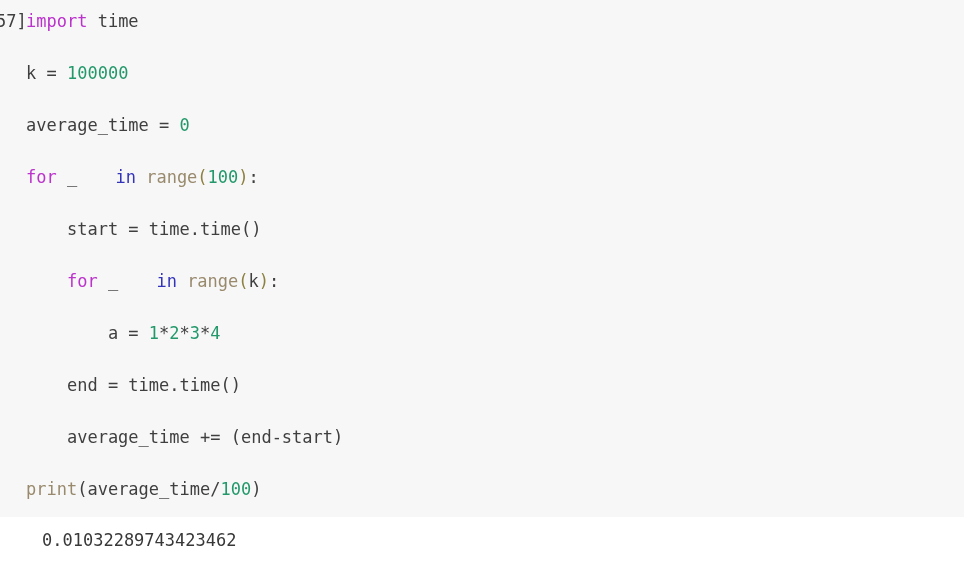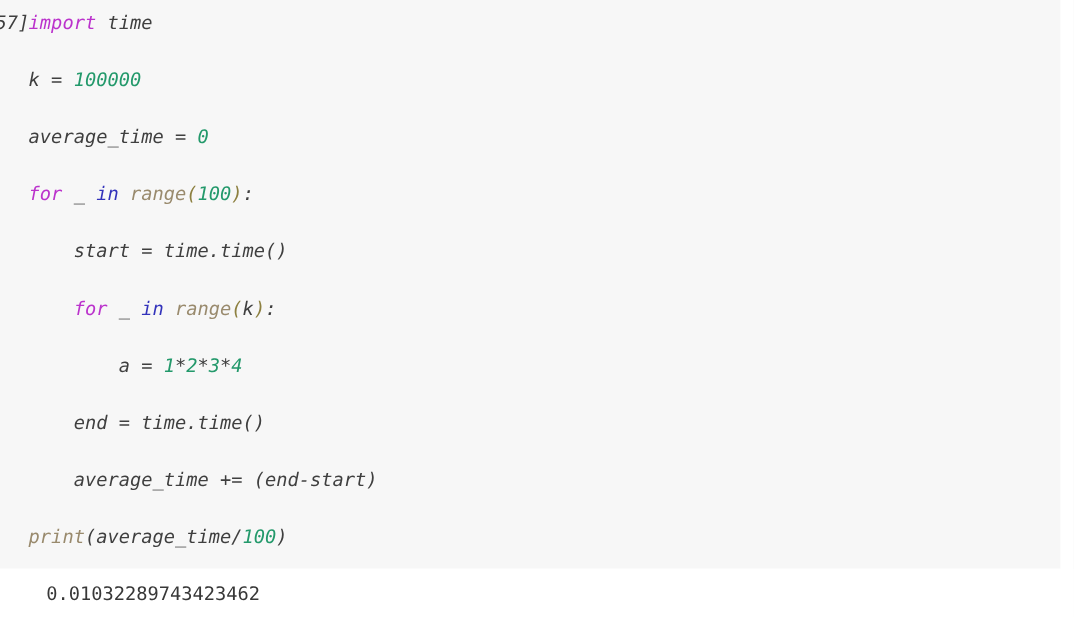--- a/index.html
+++ b/index.html
@@ -9,33 +9,33 @@
   }
   html,body{margin:0;padding:0;}
   body{
     width:976px;height:561px;overflow:hidden;position:relative;
     background:var(--output-bg);
     font-family:"DejaVu Sans Mono","Liberation Mono",monospace;
     font-size:17px;line-height:26px;
   }
   .code-cell{
     position:absolute;left:0;top:0;width:964px;height:517px;
-    background:var(--cell-bg);box-sizing:border-box;font-style:italic;
+    background:var(--cell-bg);box-sizing:border-box;
   }
   .exec-count{
     position:absolute;left:-4px;top:8px;color:var(--text);
     white-space:pre;
   }
   .code-lines{
     position:absolute;left:26px;top:8px;right:0;
     white-space:pre;color:var(--text);
   }
   .code-line{height:26px;white-space:pre;}
   .tok-kw{color:var(--keyword);}
-  .tok-kw2{color:var(--keyword2);}
+  .tok-kw2{color:var(--keyword2);margin-left:28px;}
   .tok-num{color:var(--number);}
   .tok-bi{color:var(--builtin);}
   .tok-par{color:var(--paren);}
   .tok-tx{color:var(--text);}
   .cell-output{
     position:absolute;left:0;top:517px;width:976px;height:44px;
     background:var(--output-bg);
   }
   .output-text{
     position:absolute;left:42px;top:10px;color:var(--output-text);white-space:pre;

